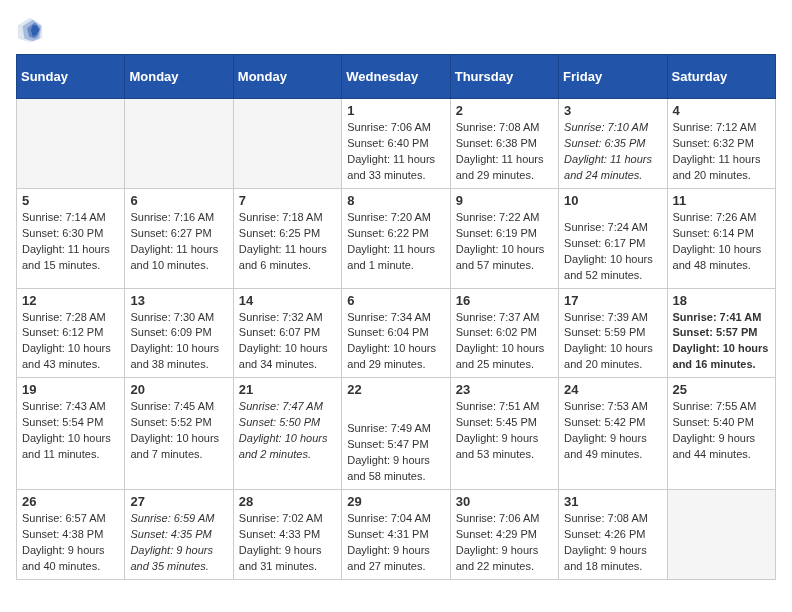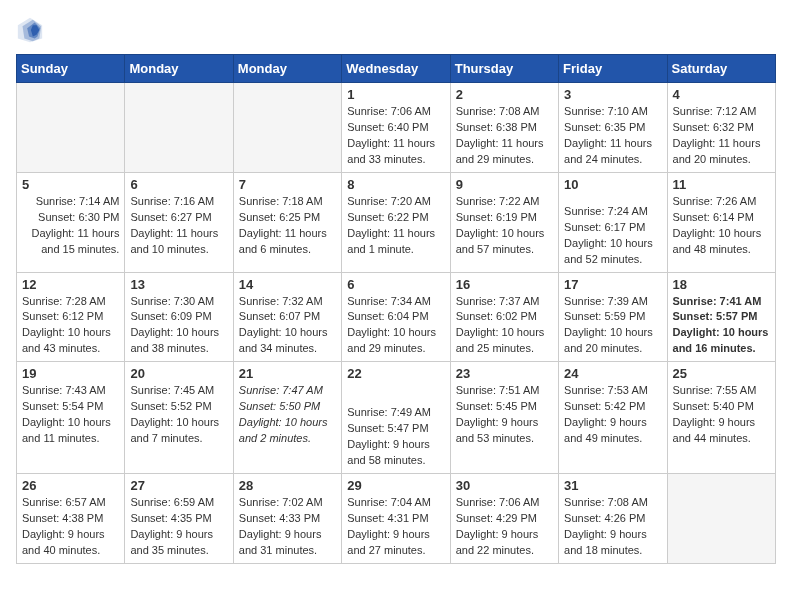--- a/index.html
+++ b/index.html
@@ -51,21 +51,21 @@
     .calendar {
       width: 100%;
       border-collapse: collapse;
       border: 1px solid #ccc;
     }
     .calendar th {
       background-color: #2255aa;
       color: #fff;
       font-size: 13px;
       font-weight: bold;
-      padding: 6px 4px;
+      padding: 14px 4px;
       text-align: left;
       border: 1px solid #1a4488;
     }
     .calendar td {
       border: 1px solid #ccc;
       vertical-align: top;
       padding: 4px 5px;
       width: 108px;
       min-height: 80px;
       font-size: 11px;
@@ -136,37 +136,37 @@
           </td>
           <td>
             <span class="day-number">2</span>
             <div class="day-info" style="white-space: pre-line;">Sunrise: 7:08 AM
 Sunset: 6:38 PM
 Daylight: 11 hours
 and 29 minutes.</div>
           </td>
           <td>
             <span class="day-number">3</span>
-            <div class="day-info" style="white-space: pre-line;">Sunrise: 7:10 AM
+            <div class="day-info" style="white-space: pre-line; font-style: italic;">Sunrise: 7:10 AM
 Sunset: 6:35 PM
 Daylight: 11 hours
 and 24 minutes.</div>
           </td>
           <td>
             <span class="day-number">4</span>
             <div class="day-info" style="white-space: pre-line;">Sunrise: 7:12 AM
 Sunset: 6:32 PM
 Daylight: 11 hours
 and 20 minutes.</div>
           </td>
         </tr>
         <tr>
           <td>
             <span class="day-number">5</span>
-            <div class="day-info" style="white-space: pre-line; text-align: right;">Sunrise: 7:14 AM
+            <div class="day-info" style="white-space: pre-line;">Sunrise: 7:14 AM
 Sunset: 6:30 PM
 Daylight: 11 hours
 and 15 minutes.</div>
           </td>
           <td>
             <span class="day-number">6</span>
             <div class="day-info" style="white-space: pre-line;">Sunrise: 7:16 AM
 Sunset: 6:27 PM
 Daylight: 11 hours
 and 10 minutes.</div>
@@ -312,21 +312,21 @@
         <tr>
           <td>
             <span class="day-number">26</span>
             <div class="day-info" style="white-space: pre-line;">Sunrise: 6:57 AM
 Sunset: 4:38 PM
 Daylight: 9 hours
 and 40 minutes.</div>
           </td>
           <td>
             <span class="day-number">27</span>
-            <div class="day-info" style="white-space: pre-line;">Sunrise: 6:59 AM
+            <div class="day-info" style="white-space: pre-line; font-style: italic;">Sunrise: 6:59 AM
 Sunset: 4:35 PM
 Daylight: 9 hours
 and 35 minutes.</div>
           </td>
           <td>
             <span class="day-number">28</span>
             <div class="day-info" style="white-space: pre-line;">Sunrise: 7:02 AM
 Sunset: 4:33 PM
 Daylight: 9 hours
 and 31 minutes.</div>

